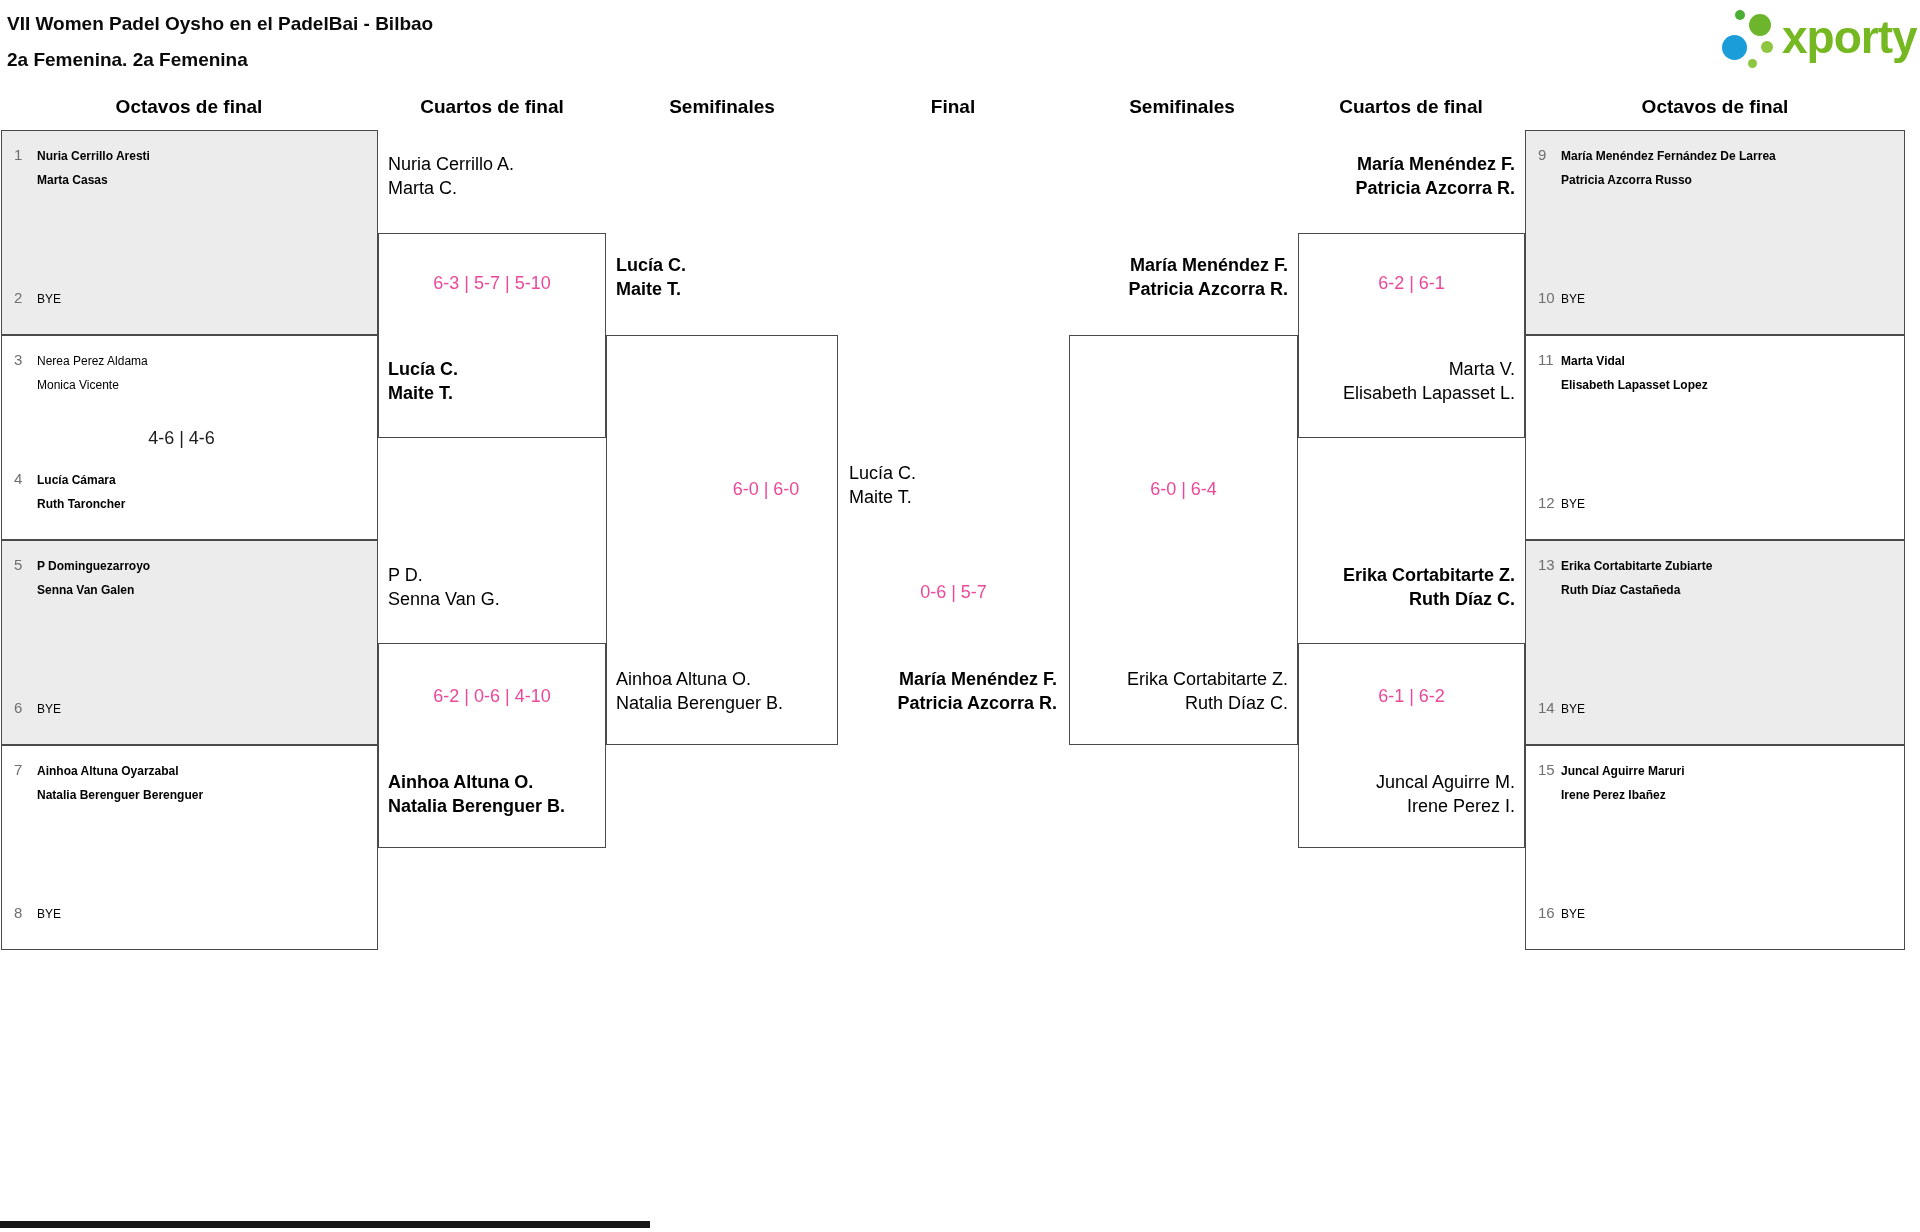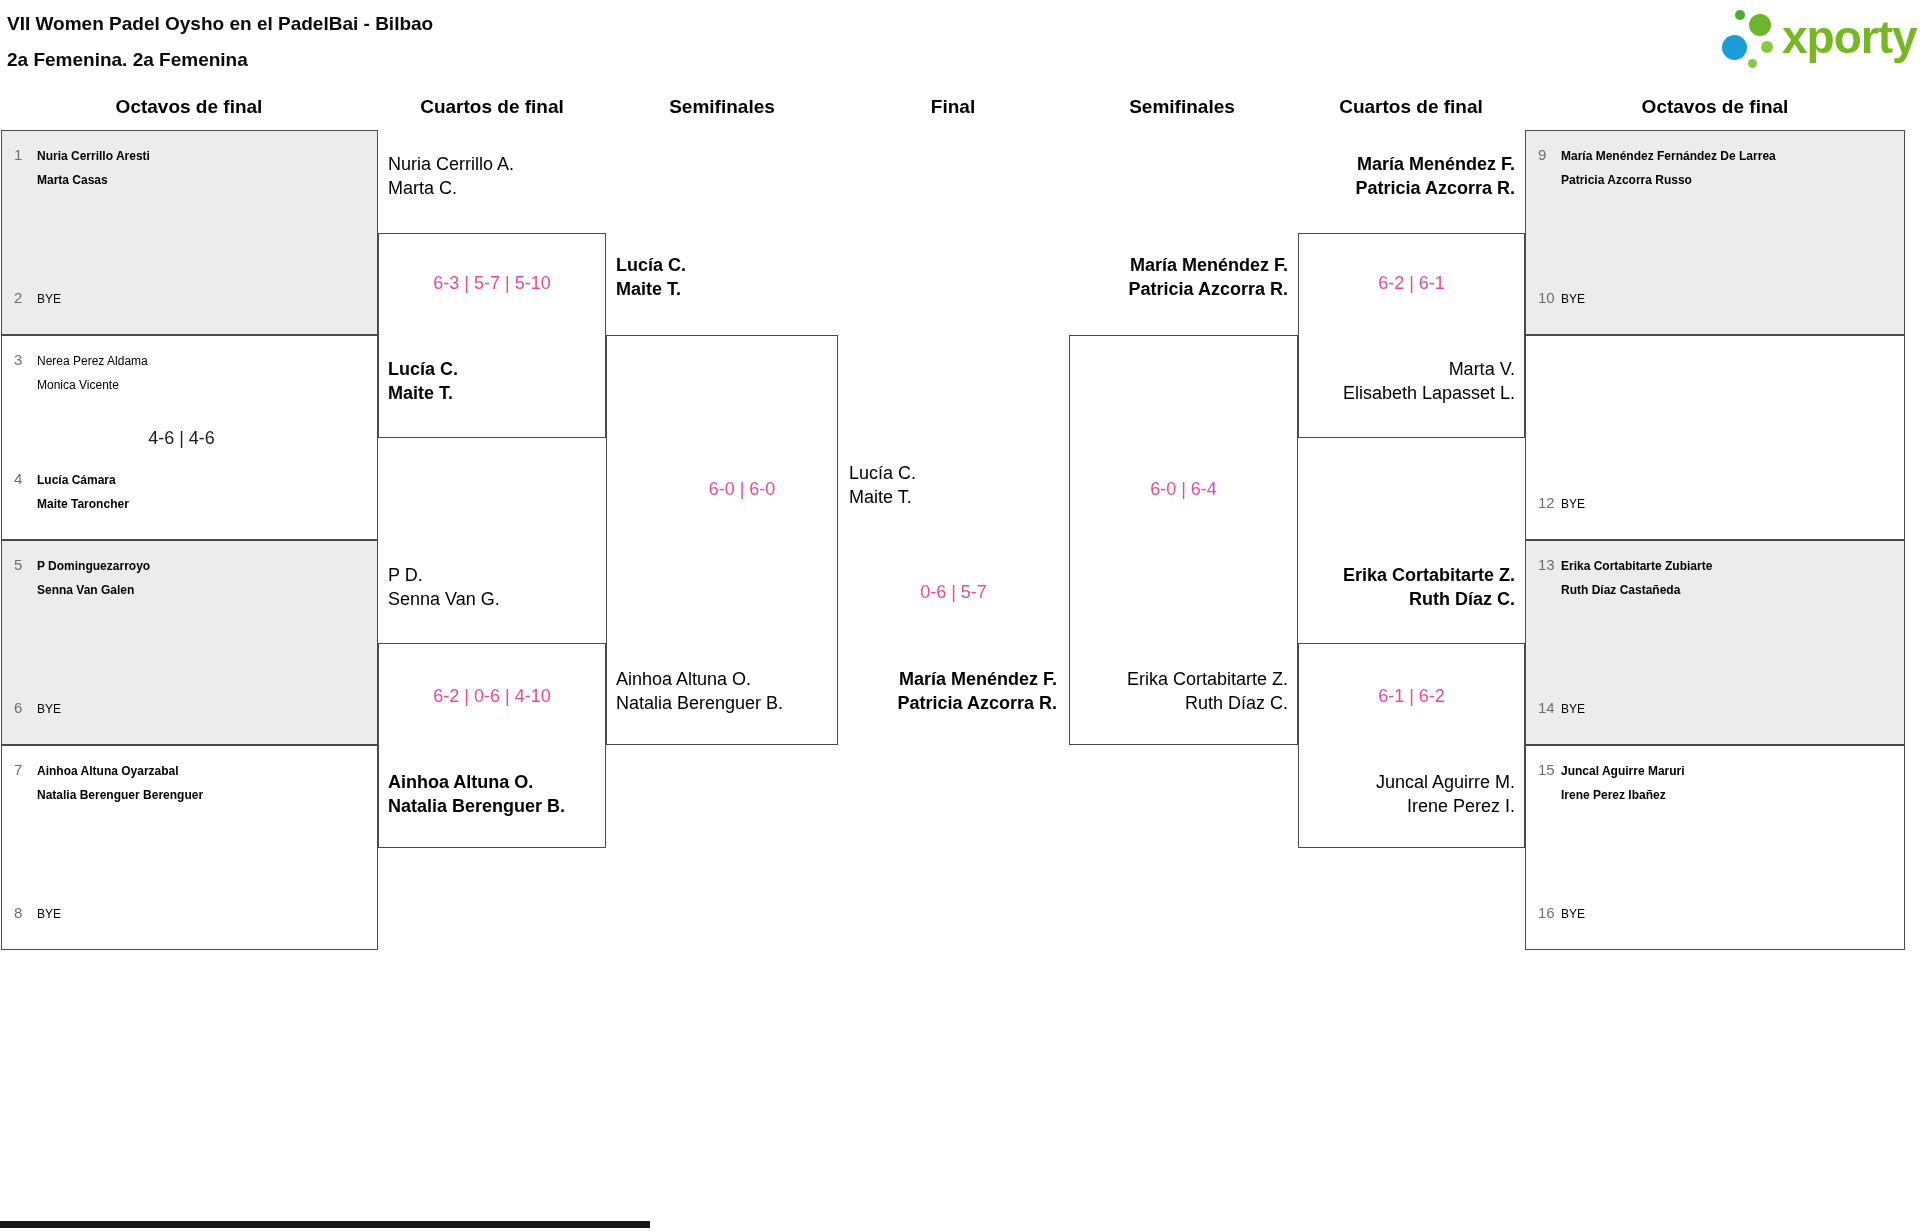--- a/index.html
+++ b/index.html
@@ -74,21 +74,21 @@
       <div class="names">
         <div>Nerea Perez Aldama</div>
           <div>Monica Vicente</div>
       </div>
     </div>
     <div class="boxscore">4-6 | 4-6</div>
     <div class="row bottom">
       <span class="seed">4</span>
       <div class="names bold">
         <div>Lucía Cámara</div>
-          <div>Maite Taroncher</div>
+          <div>Ruth Taroncher</div>
       </div>
     </div>
   </div>
 
   <div class="box gray" style="left:1px;top:540px;width:377px;height:205px">
     <div class="row top">
       <span class="seed">5</span>
       <div class="names bold">
         <div>P Dominguezarroyo</div>
           <div>Senna Van Galen</div>
@@ -139,21 +139,21 @@
   <div class="team bold" style="left:388px;top:770px">
     <div>Ainhoa Altuna O.</div>
       <div>Natalia Berenguer B.</div>
   </div>
 
   <div class="box" style="left:606px;top:335px;width:232px;height:410px;background:transparent"></div>
   <div class="team bold" style="left:616px;top:253px">
     <div>Lucía C.</div>
       <div>Maite T.</div>
   </div>
-  <div class="scoreline" style="left:604px;width:276px;top:479px">6-0 | 6-0</div>
+  <div class="scoreline" style="left:628px;width:276px;top:479px">6-0 | 6-0</div>
   <div class="team" style="left:616px;top:667px">
     <div>Ainhoa Altuna O.</div>
       <div>Natalia Berenguer B.</div>
   </div>
 
   <div class="team" style="left:849px;top:461px">
     <div>Lucía C.</div>
       <div>Maite T.</div>
   </div>
   <div class="scoreline" style="left:838px;width:231px;top:582px">0-6 | 5-7</div>
@@ -206,20 +206,27 @@
     </div>
     <div class="row bottom">
       <span class="seed">10</span>
       <div class="names">
           <div>BYE</div>
         </div>
     </div>
   </div>
 
   <div class="box" style="left:1525px;top:335px;width:380px;height:205px">
+    <div class="row top">
+      <span class="seed">11</span>
+      <div class="names bold">
+        <div>Marta Vidal</div>
+          <div>Elisabeth Lapasset Lopez</div>
+      </div>
+    </div>
     <div class="row bottom">
       <span class="seed">12</span>
       <div class="names">
           <div>BYE</div>
         </div>
     </div>
   </div>
 
   <div class="box gray" style="left:1525px;top:540px;width:380px;height:205px">
     <div class="row top">

